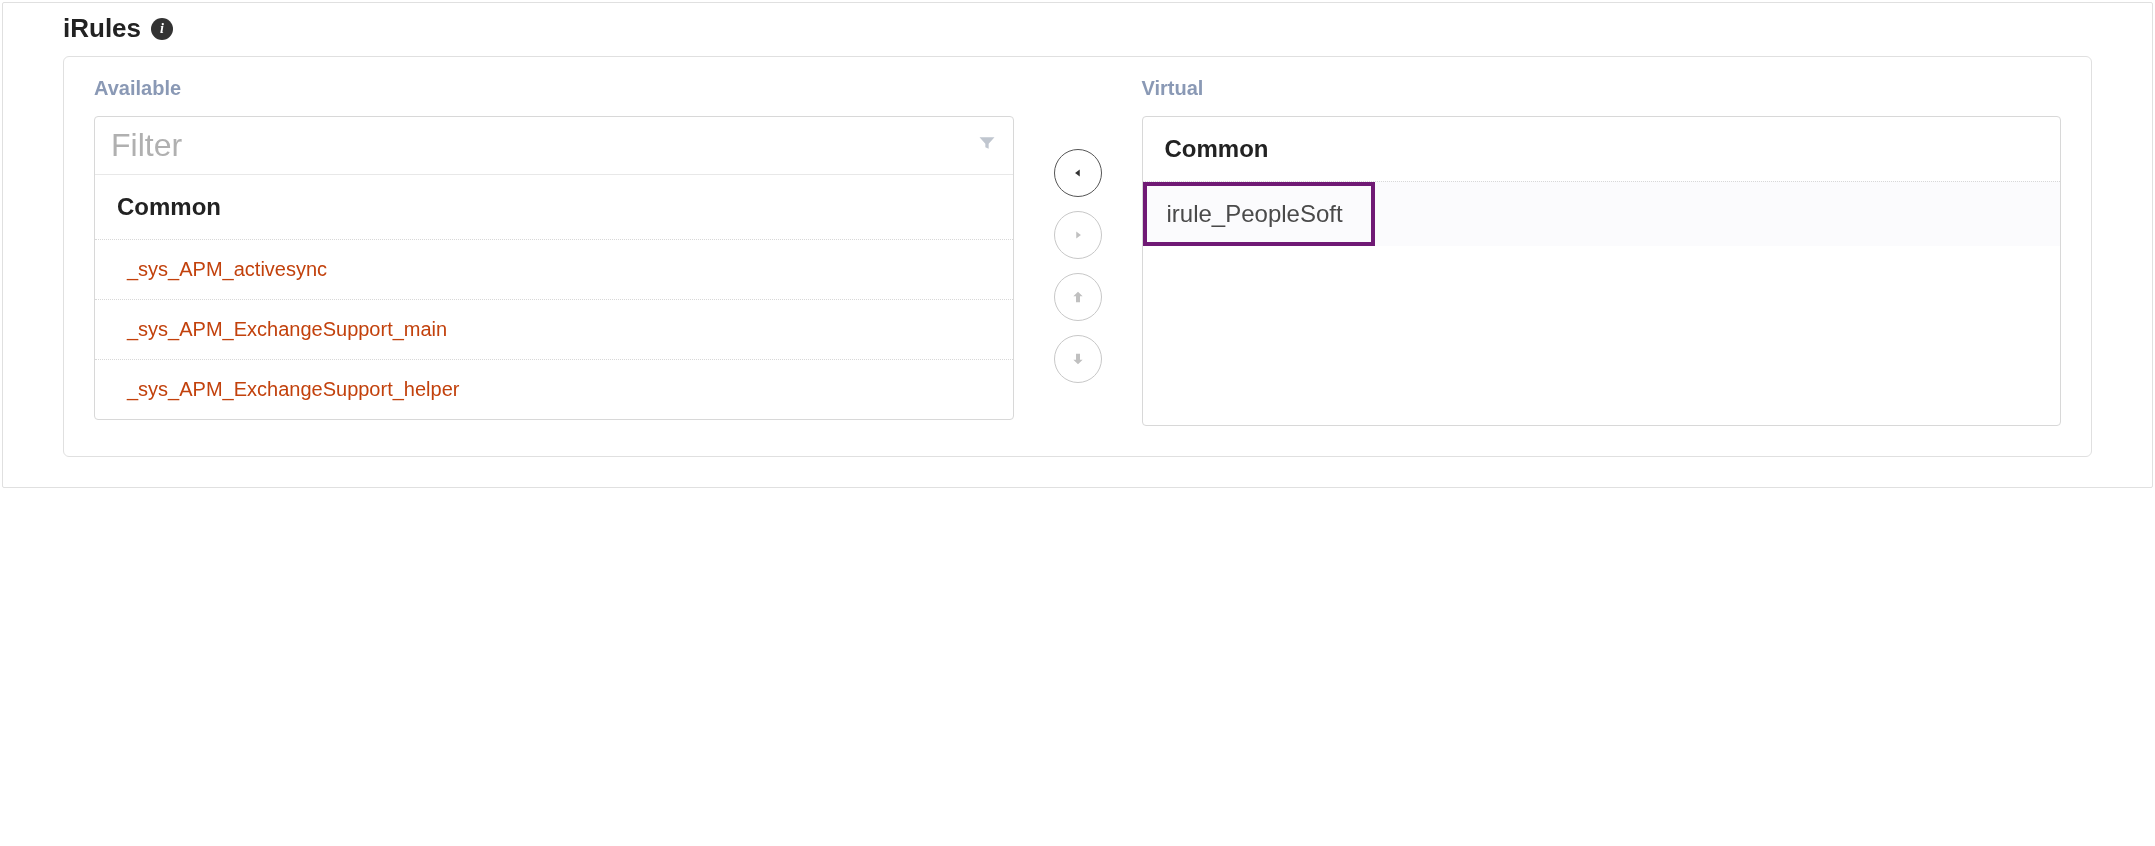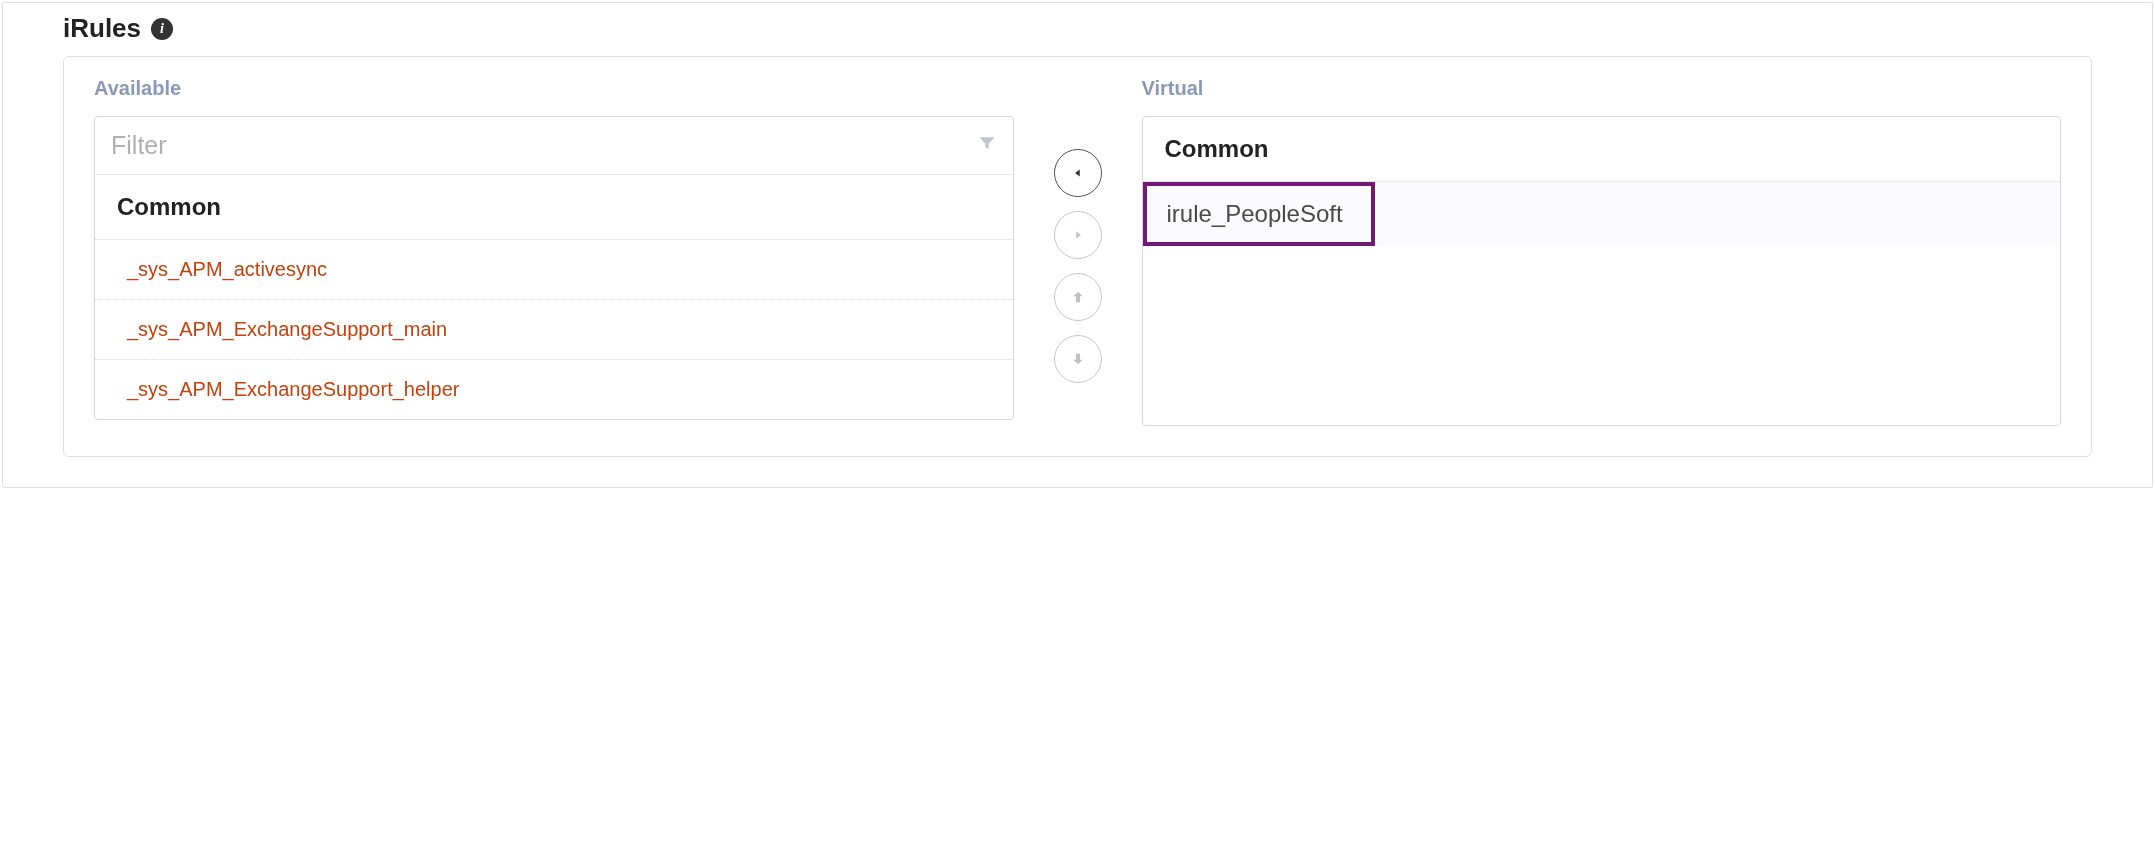--- a/index.html
+++ b/index.html
@@ -93,21 +93,21 @@
     display: flex;
     align-items: center;
     height: 58px;
     border-bottom: 1px solid #e8e8e8;
     padding: 0 16px;
   }
   .filter-input {
     flex: 1;
     border: none;
     outline: none;
-    font-size: 25px;
+    font-size: 32px;
     color: #555;
     background: transparent;
   }
   .filter-input::placeholder { color: #b0b0b0; }
   .filter-icon { color: #c0c6cf; }
   .group-header {
     font-size: 24px;
     font-weight: 700;
     color: #222;
     padding: 18px 22px;

